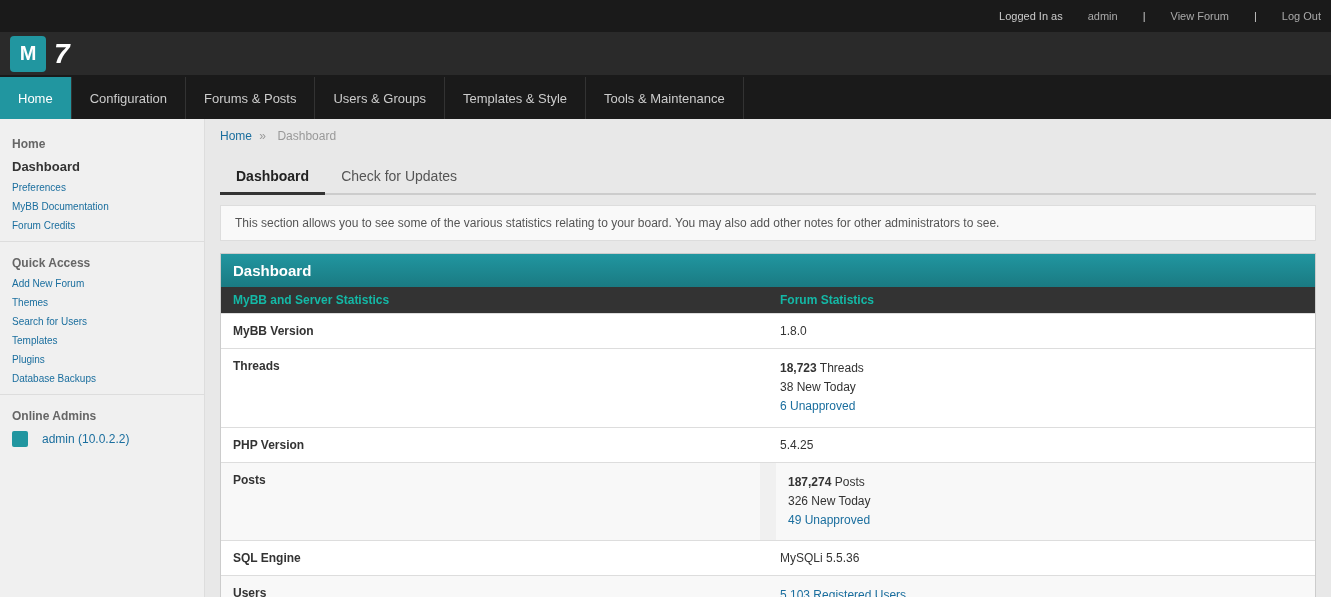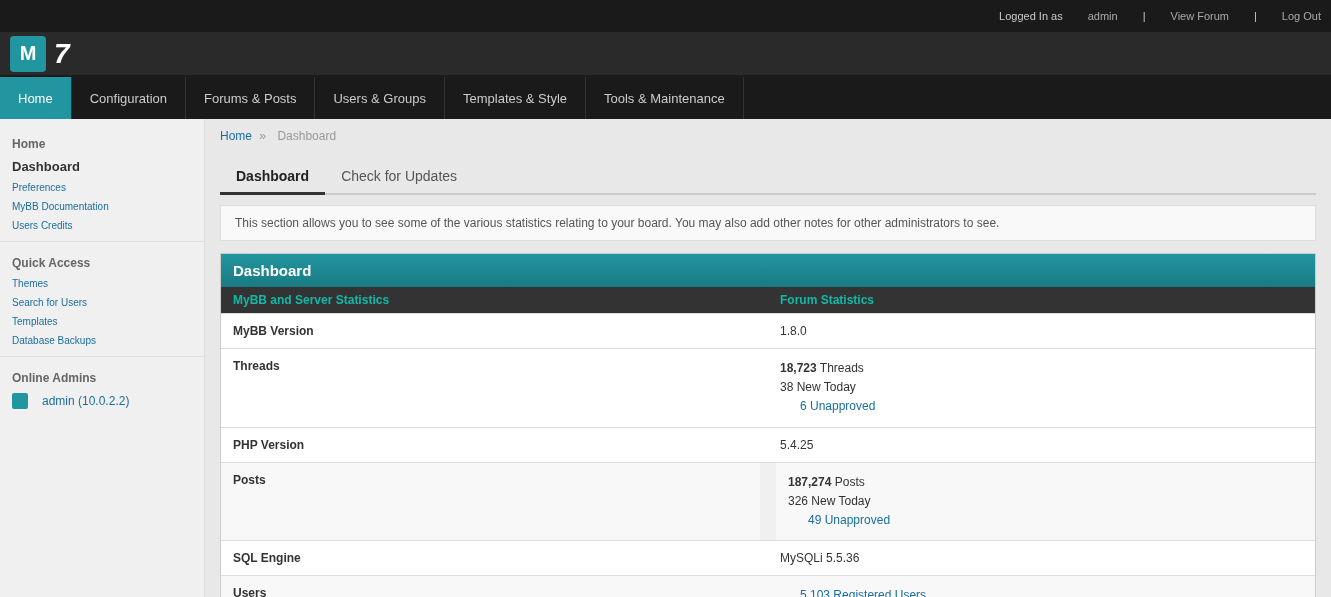--- a/index.html
+++ b/index.html
@@ -48,21 +48,21 @@
     .table-container { border: 1px solid #ccc; margin-bottom: 14px; }
     .col-header-row { display: grid; grid-template-columns: 1fr 1fr; background: #333; color: #14b8a6; font-size: 12px; font-weight: bold; }
     .col-header { padding: 6px 12px; }
 
     .data-row { display: grid; grid-template-columns: 1fr 1fr; border-top: 1px solid #ddd; background: #fff; }
     .data-row:nth-child(even) { background: #f8f8f8; }
     .data-cell { padding: 10px 12px; font-size: 12px; vertical-align: top; }
     .data-cell-label { font-weight: bold; color: #333; }
 
     .stat-num { font-weight: bold; }
-    .stat-link { color: #1a6e9e; text-decoration: none; margin-left: 20px; }
+    .stat-link { color: #1a6e9e; text-decoration: none; }
     .stat-line { line-height: 1.6; }
 
     
     .admin-item { display: flex; align-items: center; gap: 14px; padding: 4px 12px; }
     .admin-icon { width: 16px; height: 16px; background: #2196a0; border-radius: 2px; display: inline-block; flex-shrink: 0; }
     .admin-link { color: #1a6e9e; text-decoration: none; font-size: 12px; }
   </style>
 </head>
 <body>
 
@@ -91,27 +91,29 @@
   <a class="nav-item" href="#">Tools &amp; Maintenance</a>
 </nav>
 
 <div id="page-wrapper">
 
   <div id="sidebar">
     <div class="sidebar-section-title">Home</div>
     <a class="sidebar-item bold" href="#">Dashboard</a>
     <a class="sidebar-item" href="#">Preferences</a>
     <a class="sidebar-item" href="#">MyBB Documentation</a>
-    <a class="sidebar-item" href="#">Users Credits</a>
+    <a class="sidebar-item" href="#">Forum Credits</a>
 
     <div class="sidebar-divider"></div>
     <div class="sidebar-section-title">Quick Access</div>
+    <a class="sidebar-item" href="#">Add New Forum</a>
     <a class="sidebar-item" href="#">Themes</a>
     <a class="sidebar-item" href="#">Search for Users</a>
     <a class="sidebar-item" href="#">Templates</a>
+    <a class="sidebar-item" href="#">Plugins</a>
     <a class="sidebar-item" href="#">Database Backups</a>
 
     <div class="sidebar-divider"></div>
     <div class="sidebar-section-title">Online Admins</div>
     <div class="admin-item">
       <span class="admin-icon"></span>
       <a class="admin-link" href="#">admin (10.0.2.2)</a>
     </div>
   </div>
 

